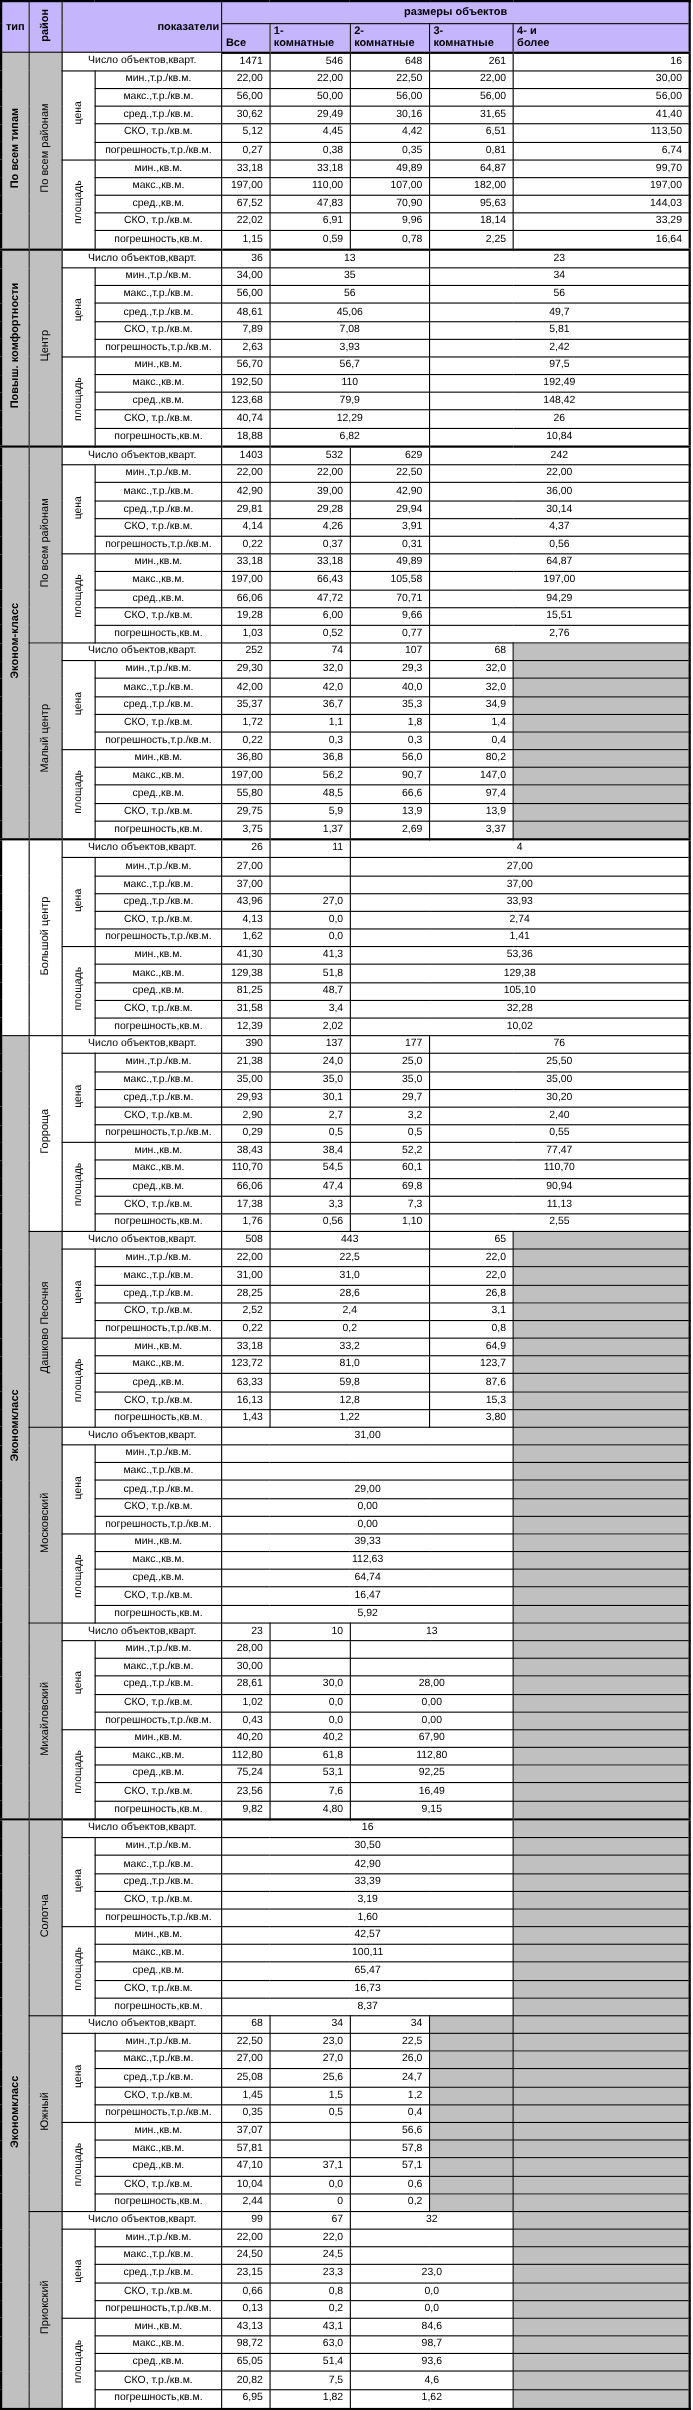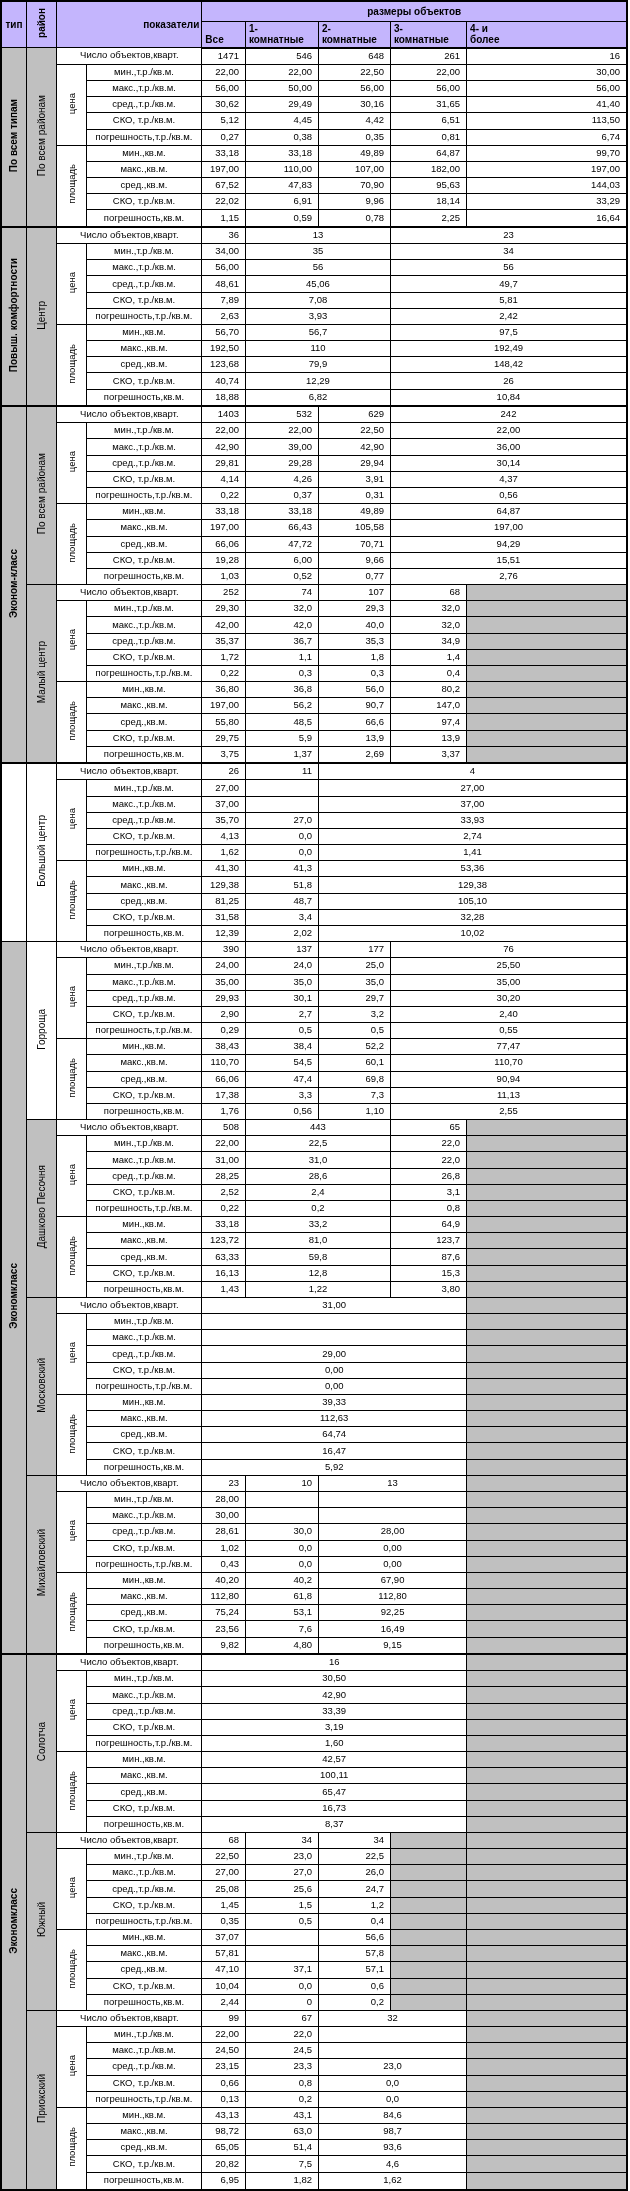--- a/index.html
+++ b/index.html
@@ -409,21 +409,21 @@
           <td colspan="3" class="ctr">27,00</td>
         </tr>
         <tr>
           <td class="lbl">макс.,т.р./кв.м.</td>
           <td class="num">37,00</td>
           <td class="num"></td>
           <td colspan="3" class="ctr">37,00</td>
         </tr>
         <tr>
           <td class="lbl">сред.,т.р./кв.м.</td>
-          <td class="num">35,70</td>
+          <td class="num">43,96</td>
           <td class="num">27,0</td>
           <td colspan="3" class="ctr">33,93</td>
         </tr>
         <tr>
           <td class="lbl">СКО, т.р./кв.м.</td>
           <td class="num">4,13</td>
           <td class="num">0,0</td>
           <td colspan="3" class="ctr">2,74</td>
         </tr>
         <tr>
@@ -468,21 +468,21 @@
           <td rowspan="11" class="vcell"><span class="vt vt-dist">Горроща</span></td>
           <td colspan="2" class="lbl">Число объектов,кварт.</td>
           <td class="num">390</td>
           <td class="num">137</td>
           <td class="num">177</td>
           <td colspan="2" class="ctr">76</td>
         </tr>
         <tr>
           <td rowspan="5" class="vcell"><span class="vt vt-grp">цена</span></td>
           <td class="lbl">мин.,т.р./кв.м.</td>
-          <td class="num">24,00</td>
+          <td class="num">21,38</td>
           <td class="num">24,0</td>
           <td class="num">25,0</td>
           <td colspan="2" class="ctr">25,50</td>
         </tr>
         <tr>
           <td class="lbl">макс.,т.р./кв.м.</td>
           <td class="num">35,00</td>
           <td class="num">35,0</td>
           <td class="num">35,0</td>
           <td colspan="2" class="ctr">35,00</td>

